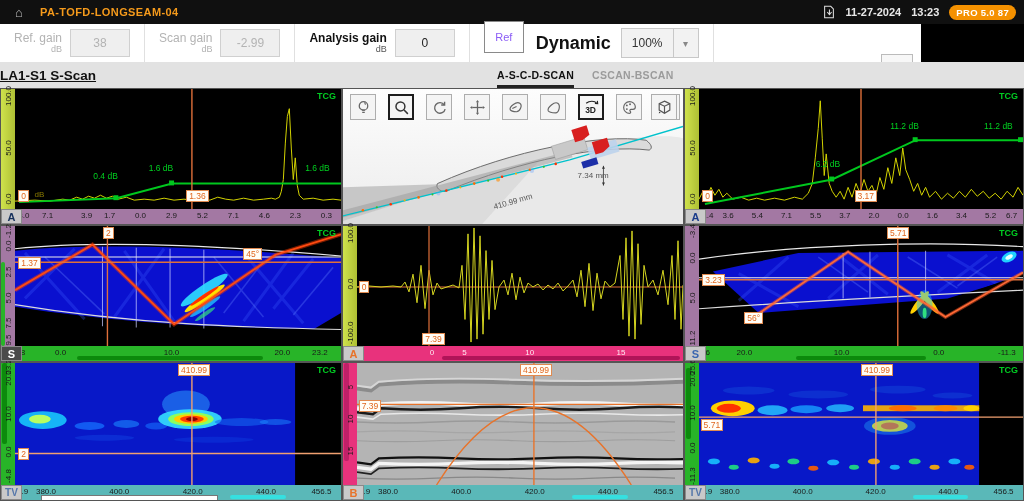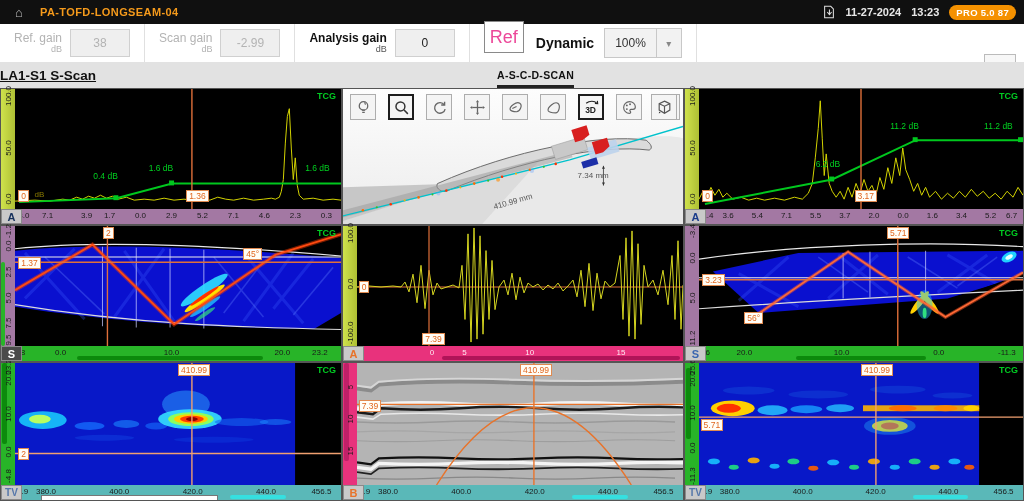--- a/index.html
+++ b/index.html
@@ -5,30 +5,30 @@
   html,body{margin:0;padding:0;background:#000;}
   body{width:1024px;height:501px;position:relative;font-family:"Liberation Sans",sans-serif;overflow:hidden;-webkit-font-smoothing:antialiased;}
   
   .titlebar{position:absolute;top:0;left:0;width:1024px;height:24px;background:#101010;display:flex;align-items:center;}
   .homebtn{width:26px;height:18px;margin-left:6px;display:flex;align-items:center;justify-content:center;color:#bbb;font-size:13px;border-radius:3px;}
   .proj{color:#f59a1b;font-size:11px;font-weight:bold;letter-spacing:.4px;margin-left:8px;}
   .tb-right{margin-left:auto;display:flex;align-items:center;gap:10px;margin-right:8px;color:#e8e8e8;font-size:11px;font-weight:bold;}
   .badge{background:#f59100;color:#fff;font-size:9.5px;font-weight:bold;padding:2px 7px;border-radius:8px;letter-spacing:.3px;}
   .repicon{width:14px;height:14px;}
   
-  .gainbar{position:absolute;top:24px;left:0;width:1024px;height:38px;background:#fff;display:flex;align-items:center;border-bottom:1px solid #d8d8d8;}
+  .gainbar{position:absolute;top:24px;left:0;width:921px;height:38px;background:#fff;display:flex;align-items:center;border-bottom:1px solid #d8d8d8;}
   .ggroup{display:flex;align-items:center;height:100%;padding:0 14px;border-right:1px solid #e0e0e0;}
   .glabel{text-align:right;margin-right:8px;line-height:1.05;}
   .glabel .l1{font-size:12px;}
   .glabel .l2{font-size:9px;}
   .muted{color:#b3b3b3;}
   .strong{color:#111;font-weight:bold;}
   .gval{width:58px;height:26px;background:#efefef;border:1px solid #d0d0d0;display:flex;align-items:center;justify-content:center;font-size:12px;}
-  .refbtn{width:38px;height:30px;border:1.5px solid #8a8a8a;background:#fff;font-size:18px;color:#ec4899;display:flex;align-items:center;justify-content:center;margin:0 12px 12px 14px;}
-  .dynlab{font-size:14px;font-weight:bold;color:#111;margin-right:10px;}
+  .refbtn{width:38px;height:30px;border:1.5px solid #8a8a8a;background:#fff;font-size:11px;color:#8b5cf6;display:flex;align-items:center;justify-content:center;margin:0 12px 12px 14px;}
+  .dynlab{font-size:18px;font-weight:bold;color:#111;margin-right:10px;}
   .dropdown{display:flex;height:28px;border:1px solid #c8c8c8;background:#f2f2f2;}
   .dropdown .dval{padding:0 10px;display:flex;align-items:center;font-size:12px;color:#333;border-right:1px solid #c8c8c8;}
   .dropdown .dchev{width:24px;display:flex;align-items:center;justify-content:center;color:#888;font-size:10px;}
   .updown{position:absolute;right:8px;top:30px;width:30px;height:26px;border:1px solid #bbb;background:#f7f7f7;display:flex;align-items:center;justify-content:center;font-size:13px;color:#444;}
   
   .viewbar{position:absolute;top:62px;left:0;width:1024px;height:26px;background:#e2e2e2;border-bottom:1px solid #c6c6c6;display:flex;align-items:center;}
   .vtitle{font-size:13.5px;font-weight:bold;color:#111;margin-left:0;text-decoration:underline;}
   .tabs{position:absolute;left:497px;top:0;height:26px;display:flex;gap:18px;align-items:center;}
   .tab{font-size:10.5px;font-weight:bold;letter-spacing:.3px;position:relative;height:100%;display:flex;align-items:center;}
   .tab.active{color:#111;}
@@ -114,20 +114,21 @@
       <div class="dchev">▾</div>
     </div>
   </div>
   <div class="updown">↓↑</div>
 </div>
 
 <div class="viewbar">
   <div class="vtitle">LA1-S1 S-Scan</div>
   <div class="tabs">
     <div class="tab active">A-S-C-D-SCAN</div>
+    <div class="tab inactive">CSCAN-BSCAN</div>
   </div>
 </div>
 
 <div class="grid">
 
   <div class="panel" style="left:0;top:0;width:342px;height:137px;">
     <div class="vr rl-green">
         <span class="tick" style="top: 6%;">100.0</span>
         <span class="tick" style="top: 49%;">50.0</span>
         <span class="tick" style="top: 92%;">0.0</span>

